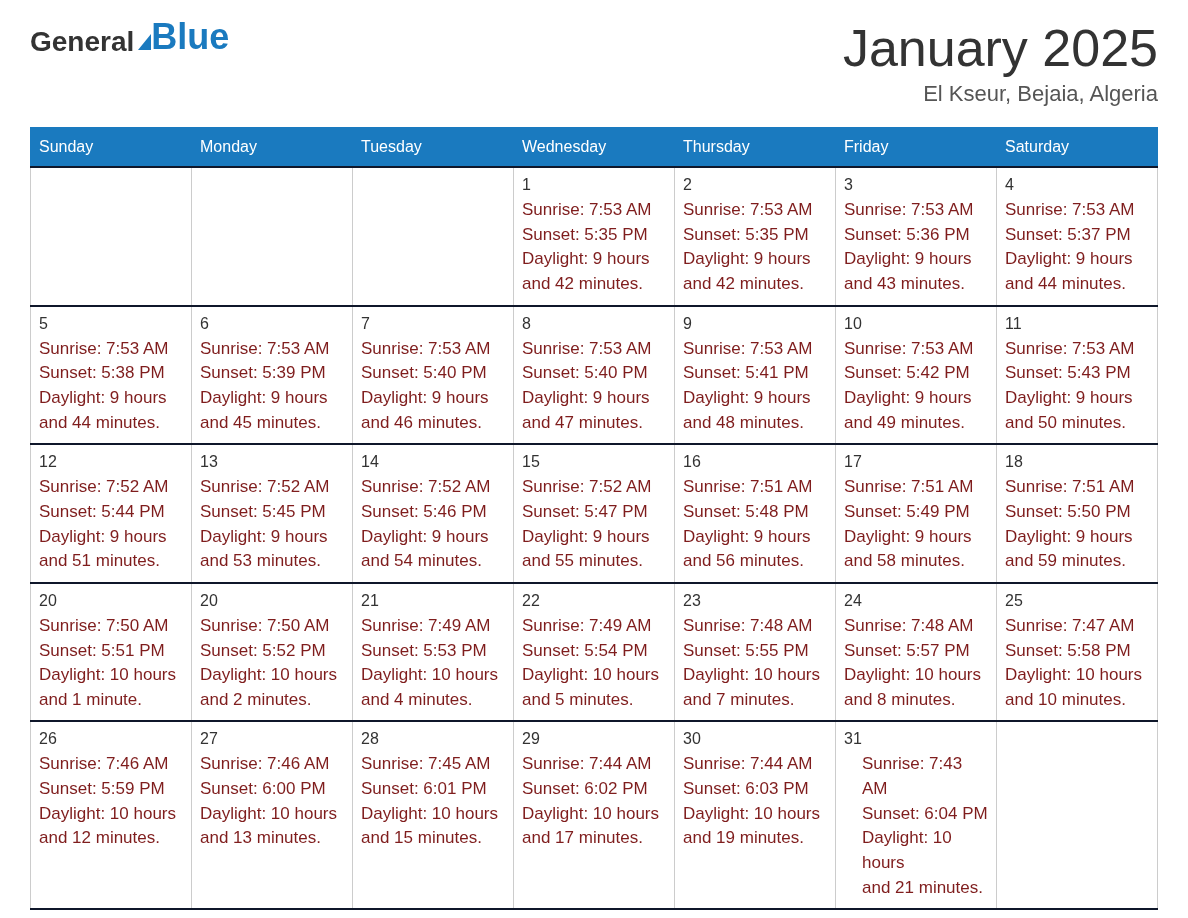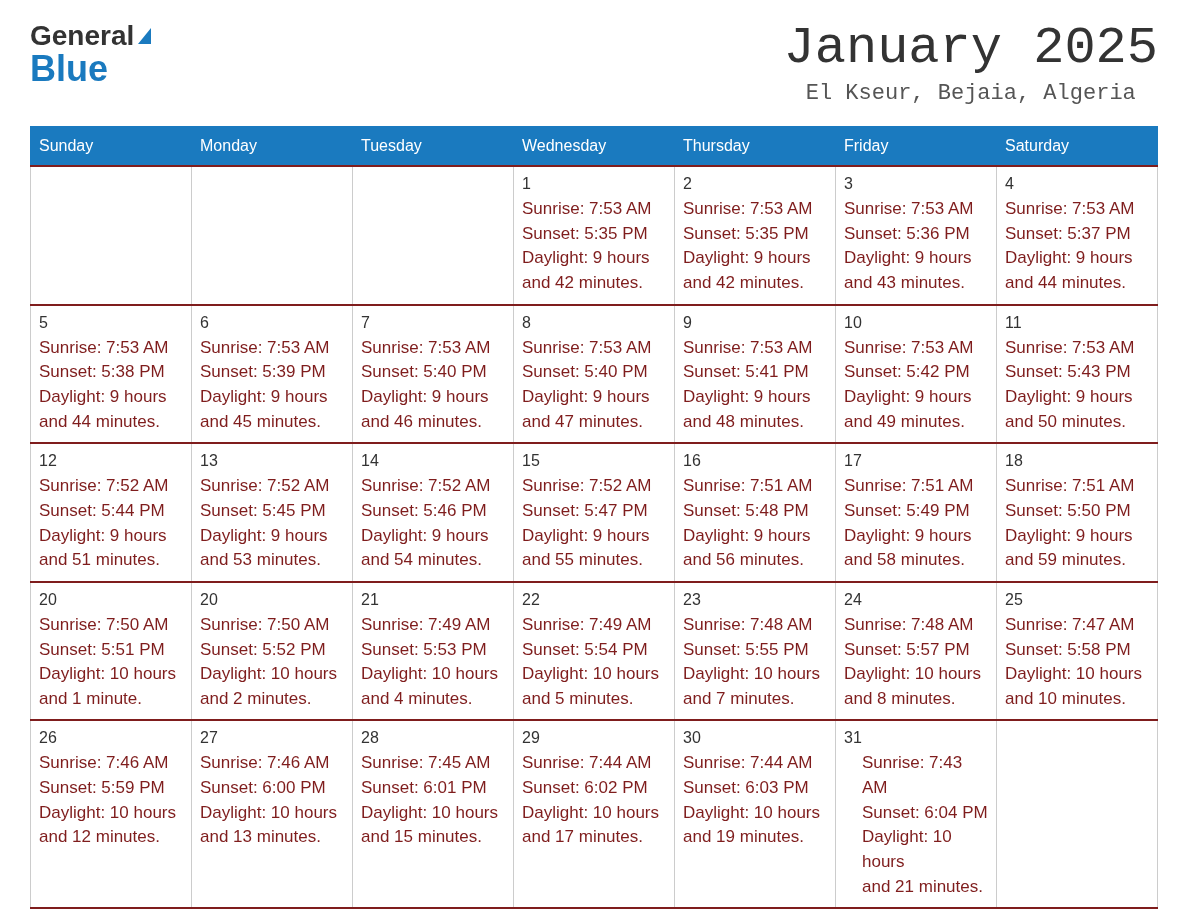--- a/index.html
+++ b/index.html
@@ -22,30 +22,29 @@
       font-weight: bold;
       color: #333;
     }
     .logo-text-blue {
       font-size: 36px;
       font-weight: bold;
       color: #1a7abf;
     }
     .logo-wrapper {
       display: flex;
-      flex-direction: column;
-      align-items: flex-start;
+      flex-direction: row;
+      align-items: flex-end;
     }
     .logo-row {
       display: flex;
       align-items: center;
     }
     .title-section {
-      text-align: center;
-      font-family: Liberation Mono, monospace;
+      text-align: right;
     }
     .month-title {
       font-size: 52px;
       font-weight: normal;
       color: #333;
       line-height: 1.1;
     }
     .location-title {
       font-size: 22px;
       color: #555;
@@ -81,21 +80,21 @@
       color: #333;
       display: block;
       margin-bottom: 4px;
     }
     .day-info {
       font-size: 17px;
       color: #7f1d1d;
       line-height: 1.45;
     }
     tr {
-      border-bottom: 2px solid #7f1d1d;
+      border-bottom: 2px solid #0f172a;
     }
   </style>
 </head>
 <body>
 
 <div class="header">
   <div class="logo-wrapper">
     <div class="logo-row">
       <span class="logo-text-general">General</span>
       <div style="display:flex;flex-direction:column;align-items:flex-start;margin-left:2px;">

